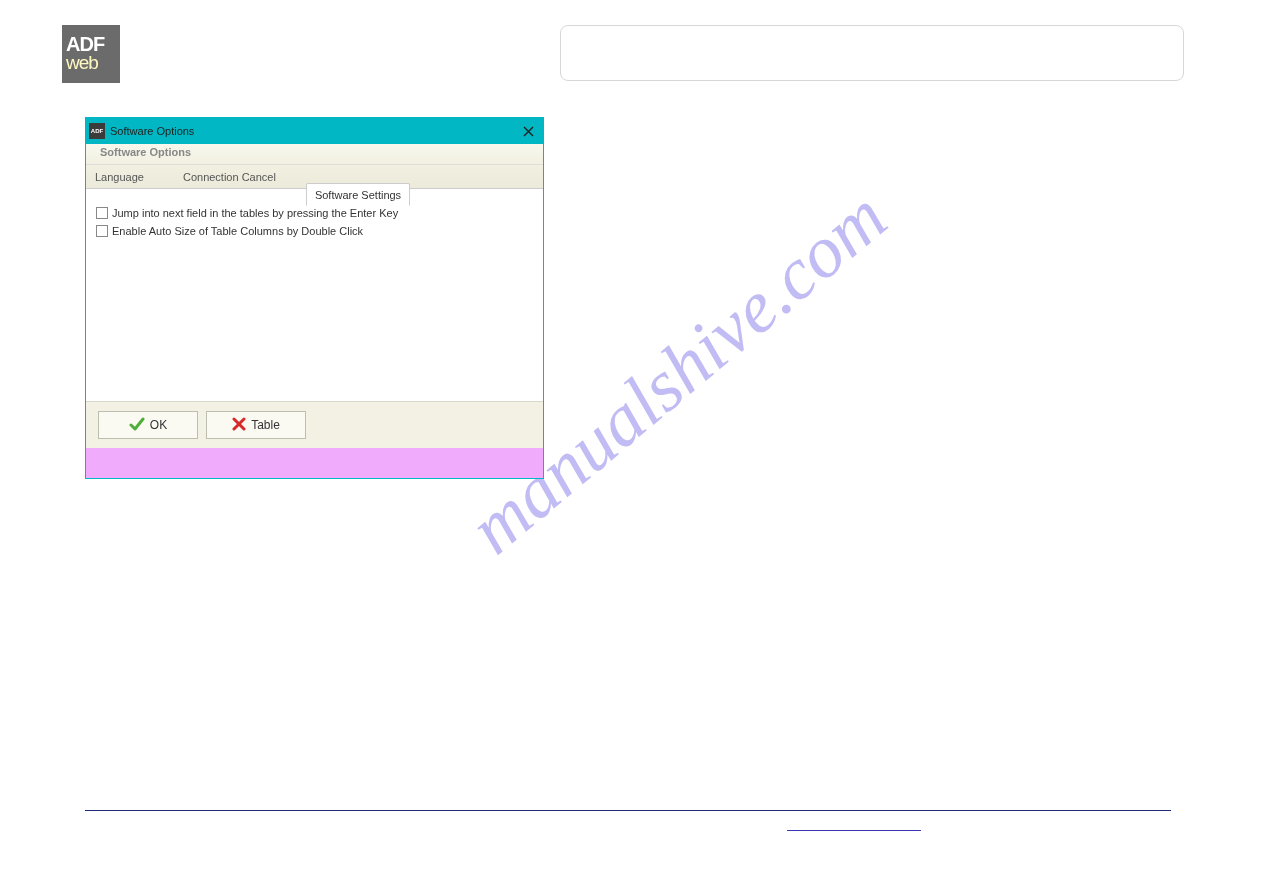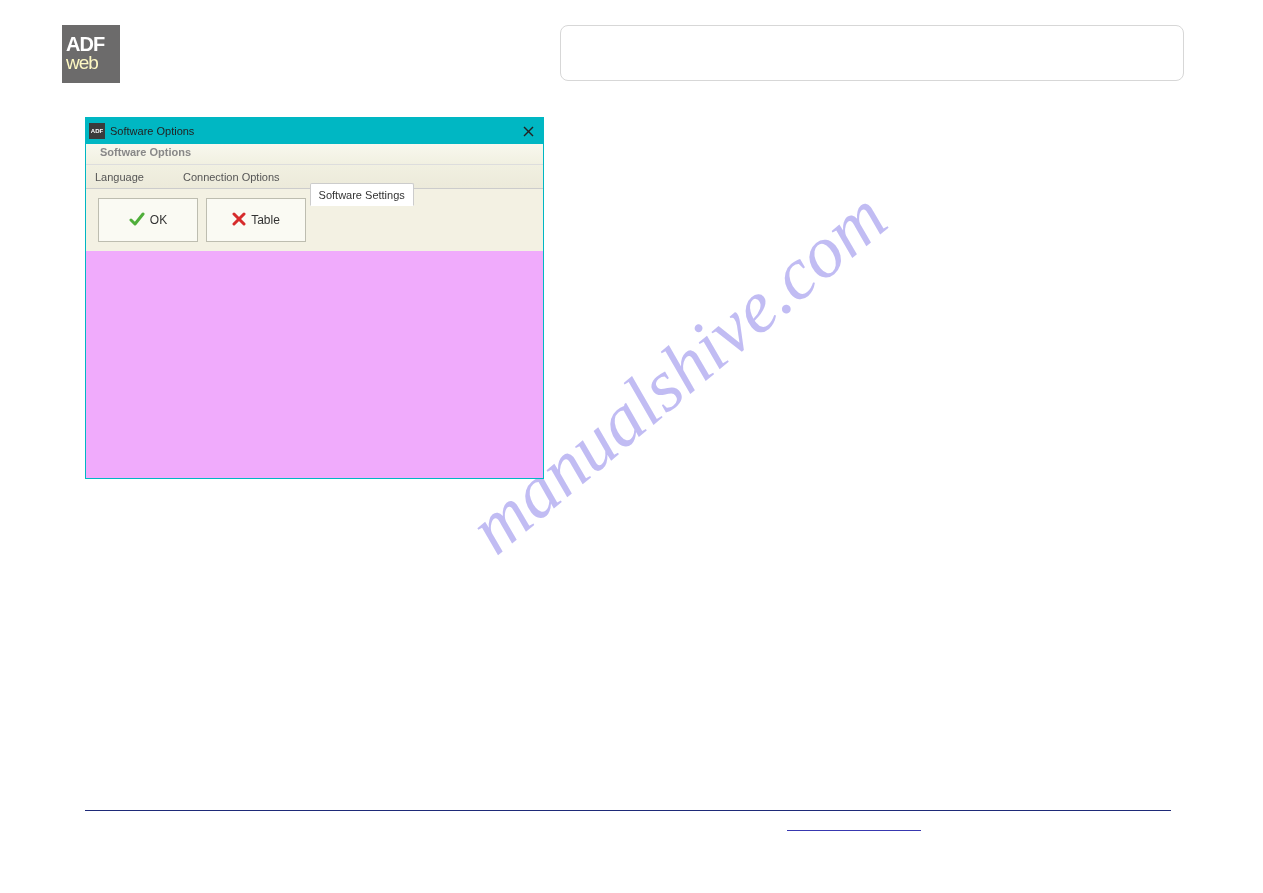--- a/index.html
+++ b/index.html
@@ -133,21 +133,21 @@
     margin-right: 4px;
     background: #fff;
   }
   .btn-row {
     background: #f3f1e3;
     padding: 9px 12px;
     display: flex;
     gap: 8px;
   }
   .btn {
-    width: 100px; height: 44px;
+    width: 100px; height: 28px;
     border: 1px solid #bdbdb0;
     background: #fafaf3;
     display: flex; align-items: center; justify-content: center;
     font-size: 12px;
     color: #333;
     gap: 5px;
   }
   .ok-ico { color: #4fae3a; font-size: 15px; font-weight: bold; }
   .x-ico { color: #d62b2b; font-size: 15px; font-weight: bold; }
   .hr-line {
@@ -204,22 +204,32 @@
           <line x1="1" y1="1" x2="10" y2="10" stroke="#222" stroke-width="1.4"></line>
           <line x1="10" y1="1" x2="1" y2="10" stroke="#222" stroke-width="1.4"></line>
         </svg>
     </div>
   </div>
   <div class="dialog-head">
     <div class="sub">Software Options</div>
   </div>
   <div class="tabs">
     <div class="tab">Language</div>
-    <div class="tab">Connection Options</div>
+    <div class="tab">Connection Cancel</div>
     <div class="tab active">Software Settings</div>
+  </div>
+  <div class="tab-body">
+    <div class="chk-row">
+      <div class="chk"></div>
+      <span>Jump into next field in the tables by pressing the Enter Key</span>
+    </div>
+    <div class="chk-row">
+      <div class="chk"></div>
+      <span>Enable Auto Size of Table Columns by Double Click</span>
+    </div>
   </div>
   <div class="btn-row">
     <div class="btn">
       <span class="ok-ico">
         <svg width="16" height="14" viewBox="0 0 16 14">
             <polyline points="2,8 6,12 14,2" fill="none" stroke="#4fae3a" stroke-width="3" stroke-linecap="round" stroke-linejoin="round"></polyline>
           </svg>
       </span>
       <span>OK</span>
     </div>

